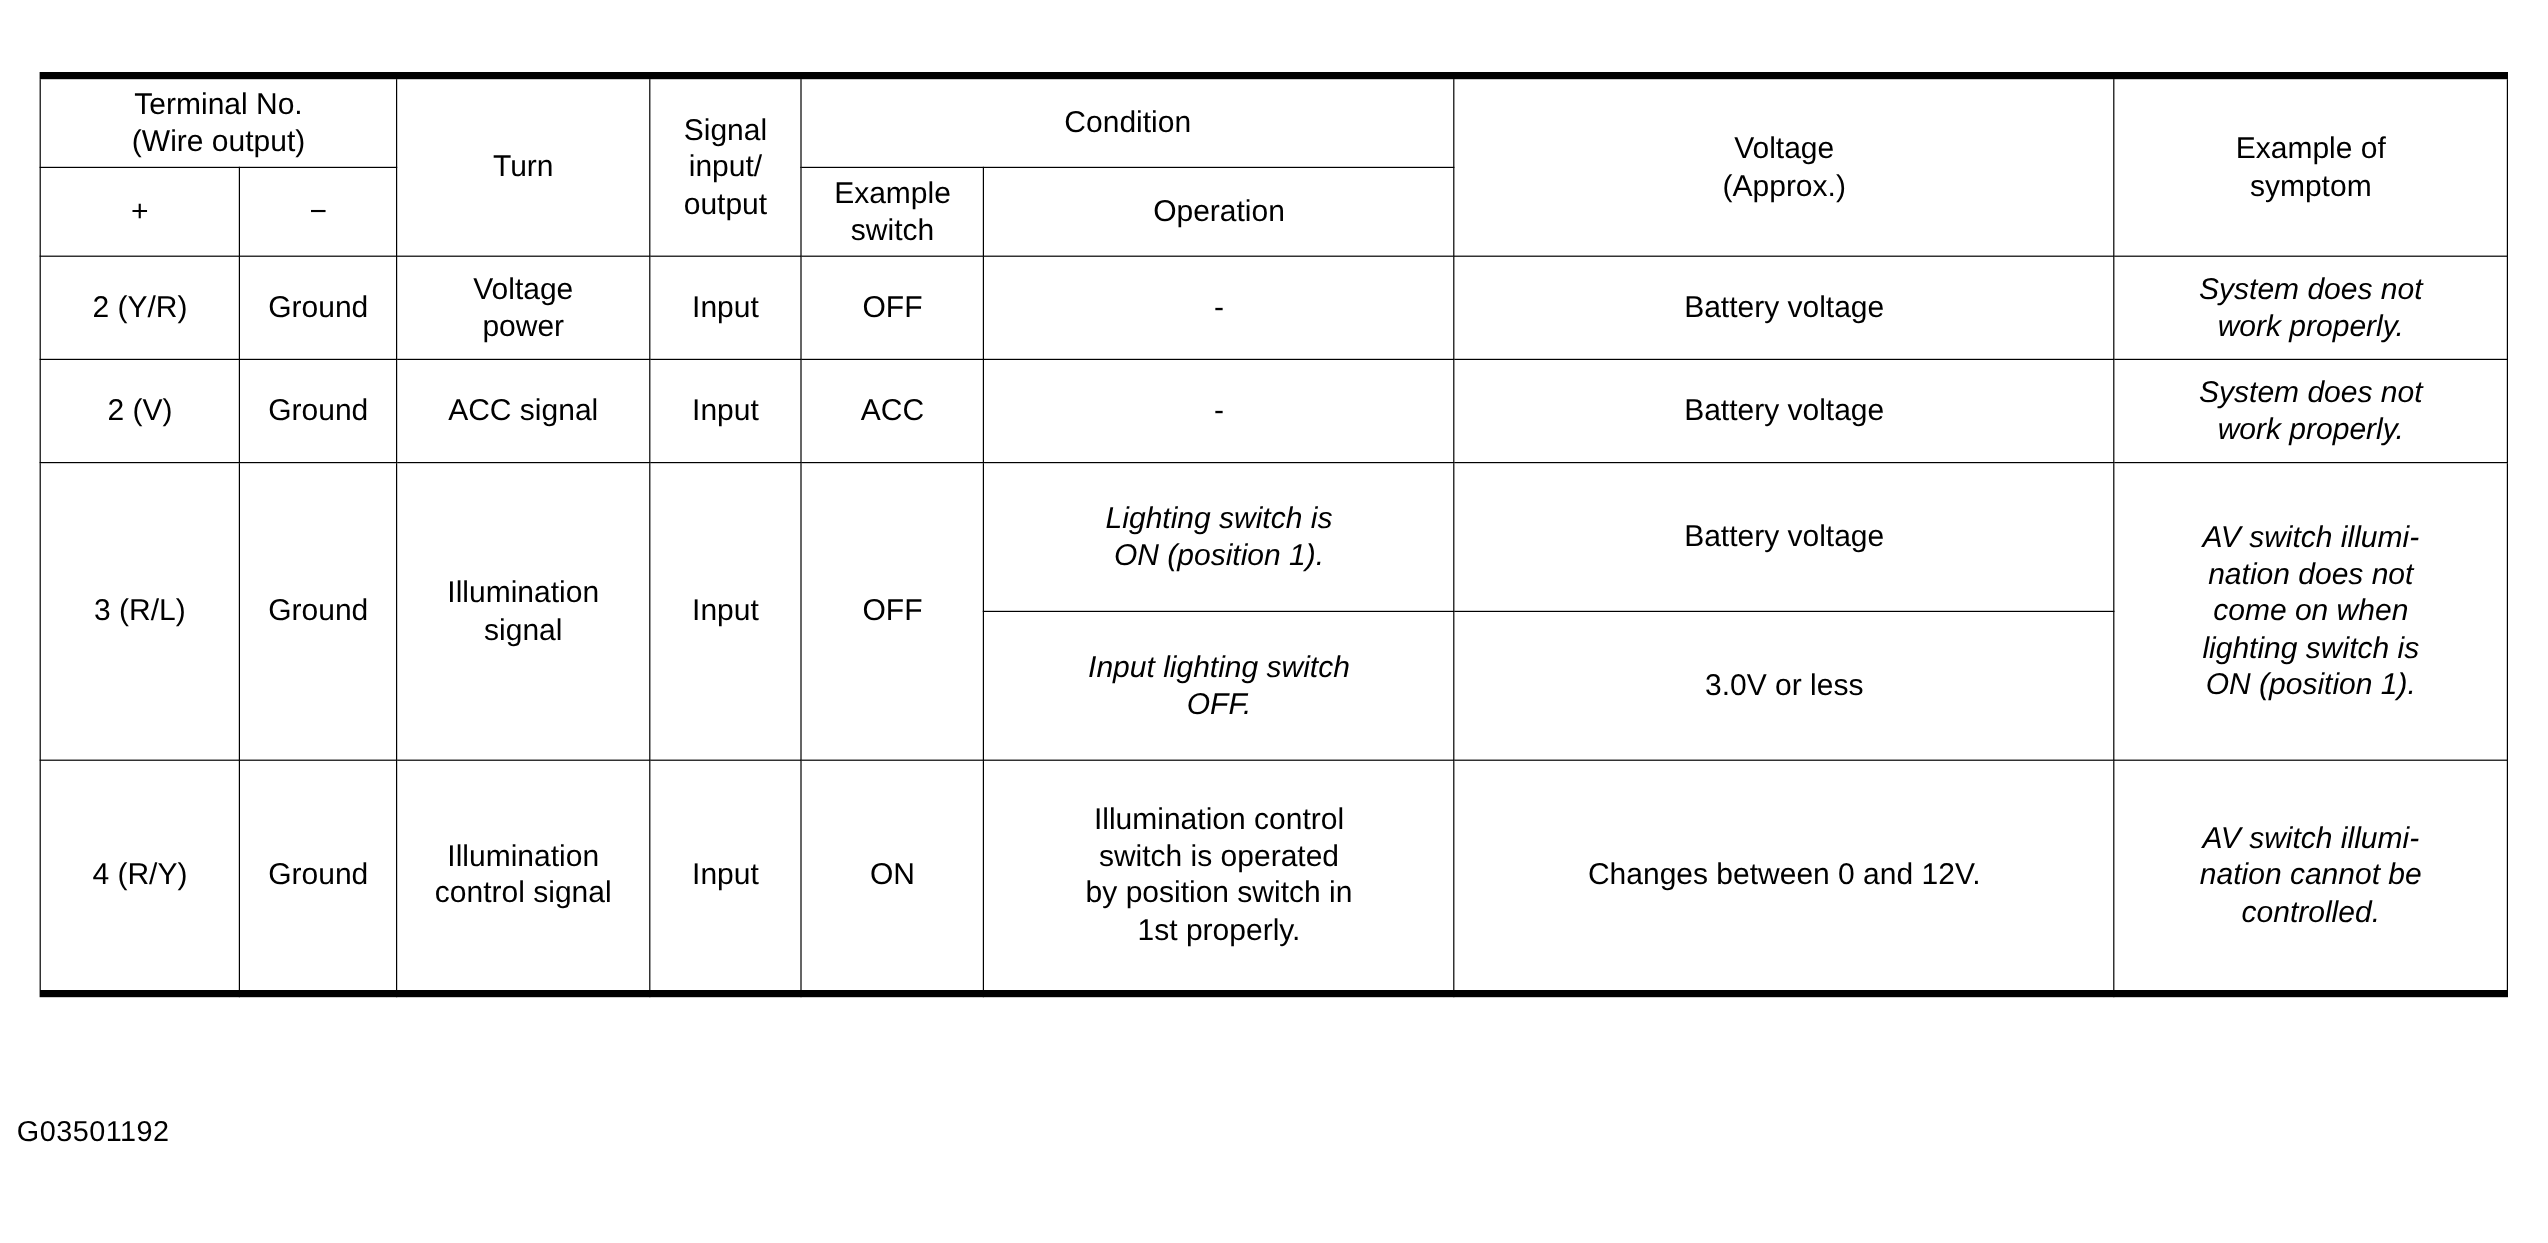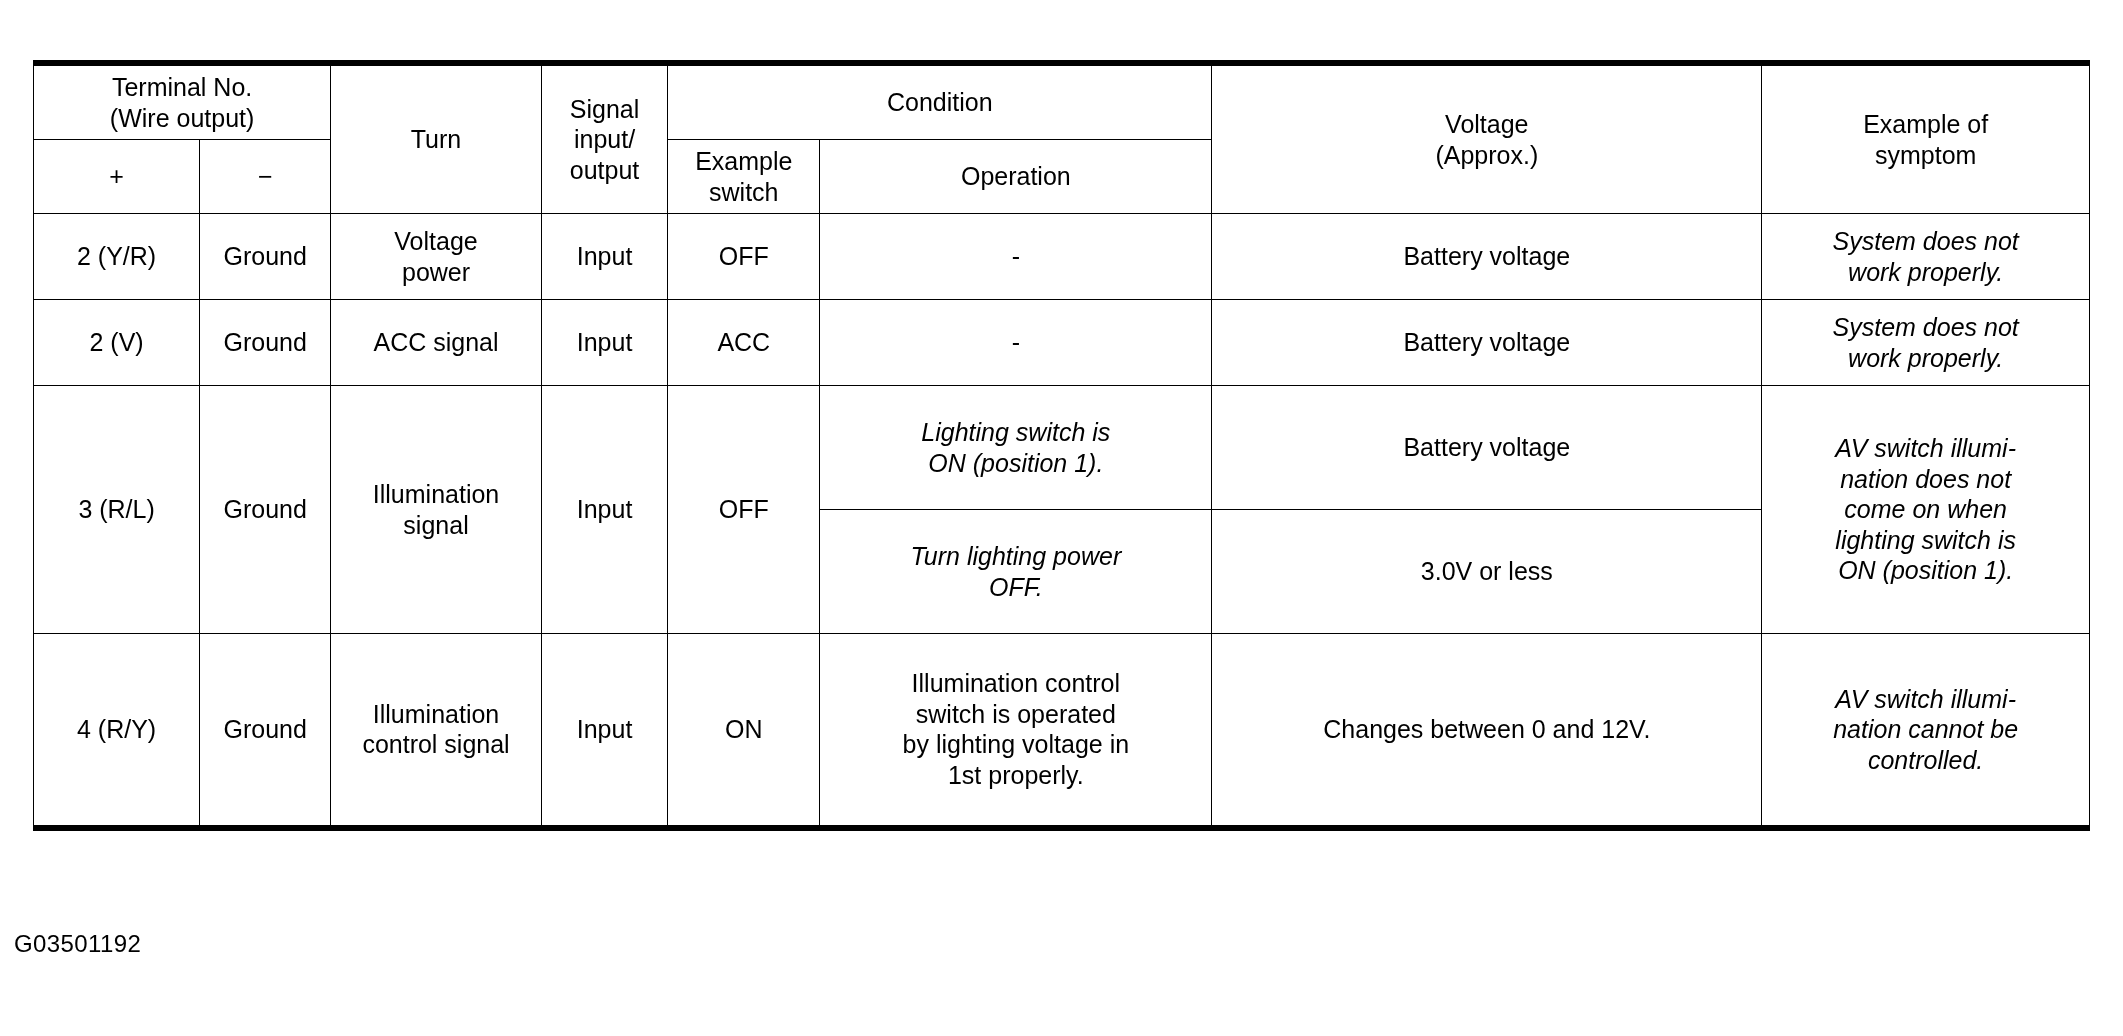--- a/index.html
+++ b/index.html
@@ -153,39 +153,39 @@
         <td rowspan="2" class="left">
           <span class="two-line">AV switch illumi-</span>
           <span class="two-line">nation does not</span>
           <span class="two-line">come on when</span>
           <span class="two-line">lighting switch is</span>
           <span class="two-line">ON (position 1).</span>
         </td>
       </tr>
       <tr style="height:124px;">
         <td class="left">
-          <span class="two-line">Turn lighting power</span>
+          <span class="two-line">Input lighting switch</span>
           <span class="two-line">OFF.</span>
         </td>
         <td>3.0V or less</td>
       </tr>
 
       <tr style="height:194px;">
         <td>4 (R/Y)</td>
         <td>Ground</td>
         <td>
           <span class="two-line">Illumination</span>
           <span class="two-line">control signal</span>
         </td>
         <td>Input</td>
         <td>ON</td>
         <td>
           <span class="two-line">Illumination control</span>
           <span class="two-line">switch is operated</span>
-          <span class="two-line">by lighting voltage in</span>
+          <span class="two-line">by position switch in</span>
           <span class="two-line">1st properly.</span>
         </td>
         <td>Changes between 0 and 12V.</td>
         <td class="left">
           <span class="two-line">AV switch illumi-</span>
           <span class="two-line">nation cannot be</span>
           <span class="two-line">controlled.</span>
         </td>
       </tr>
 

